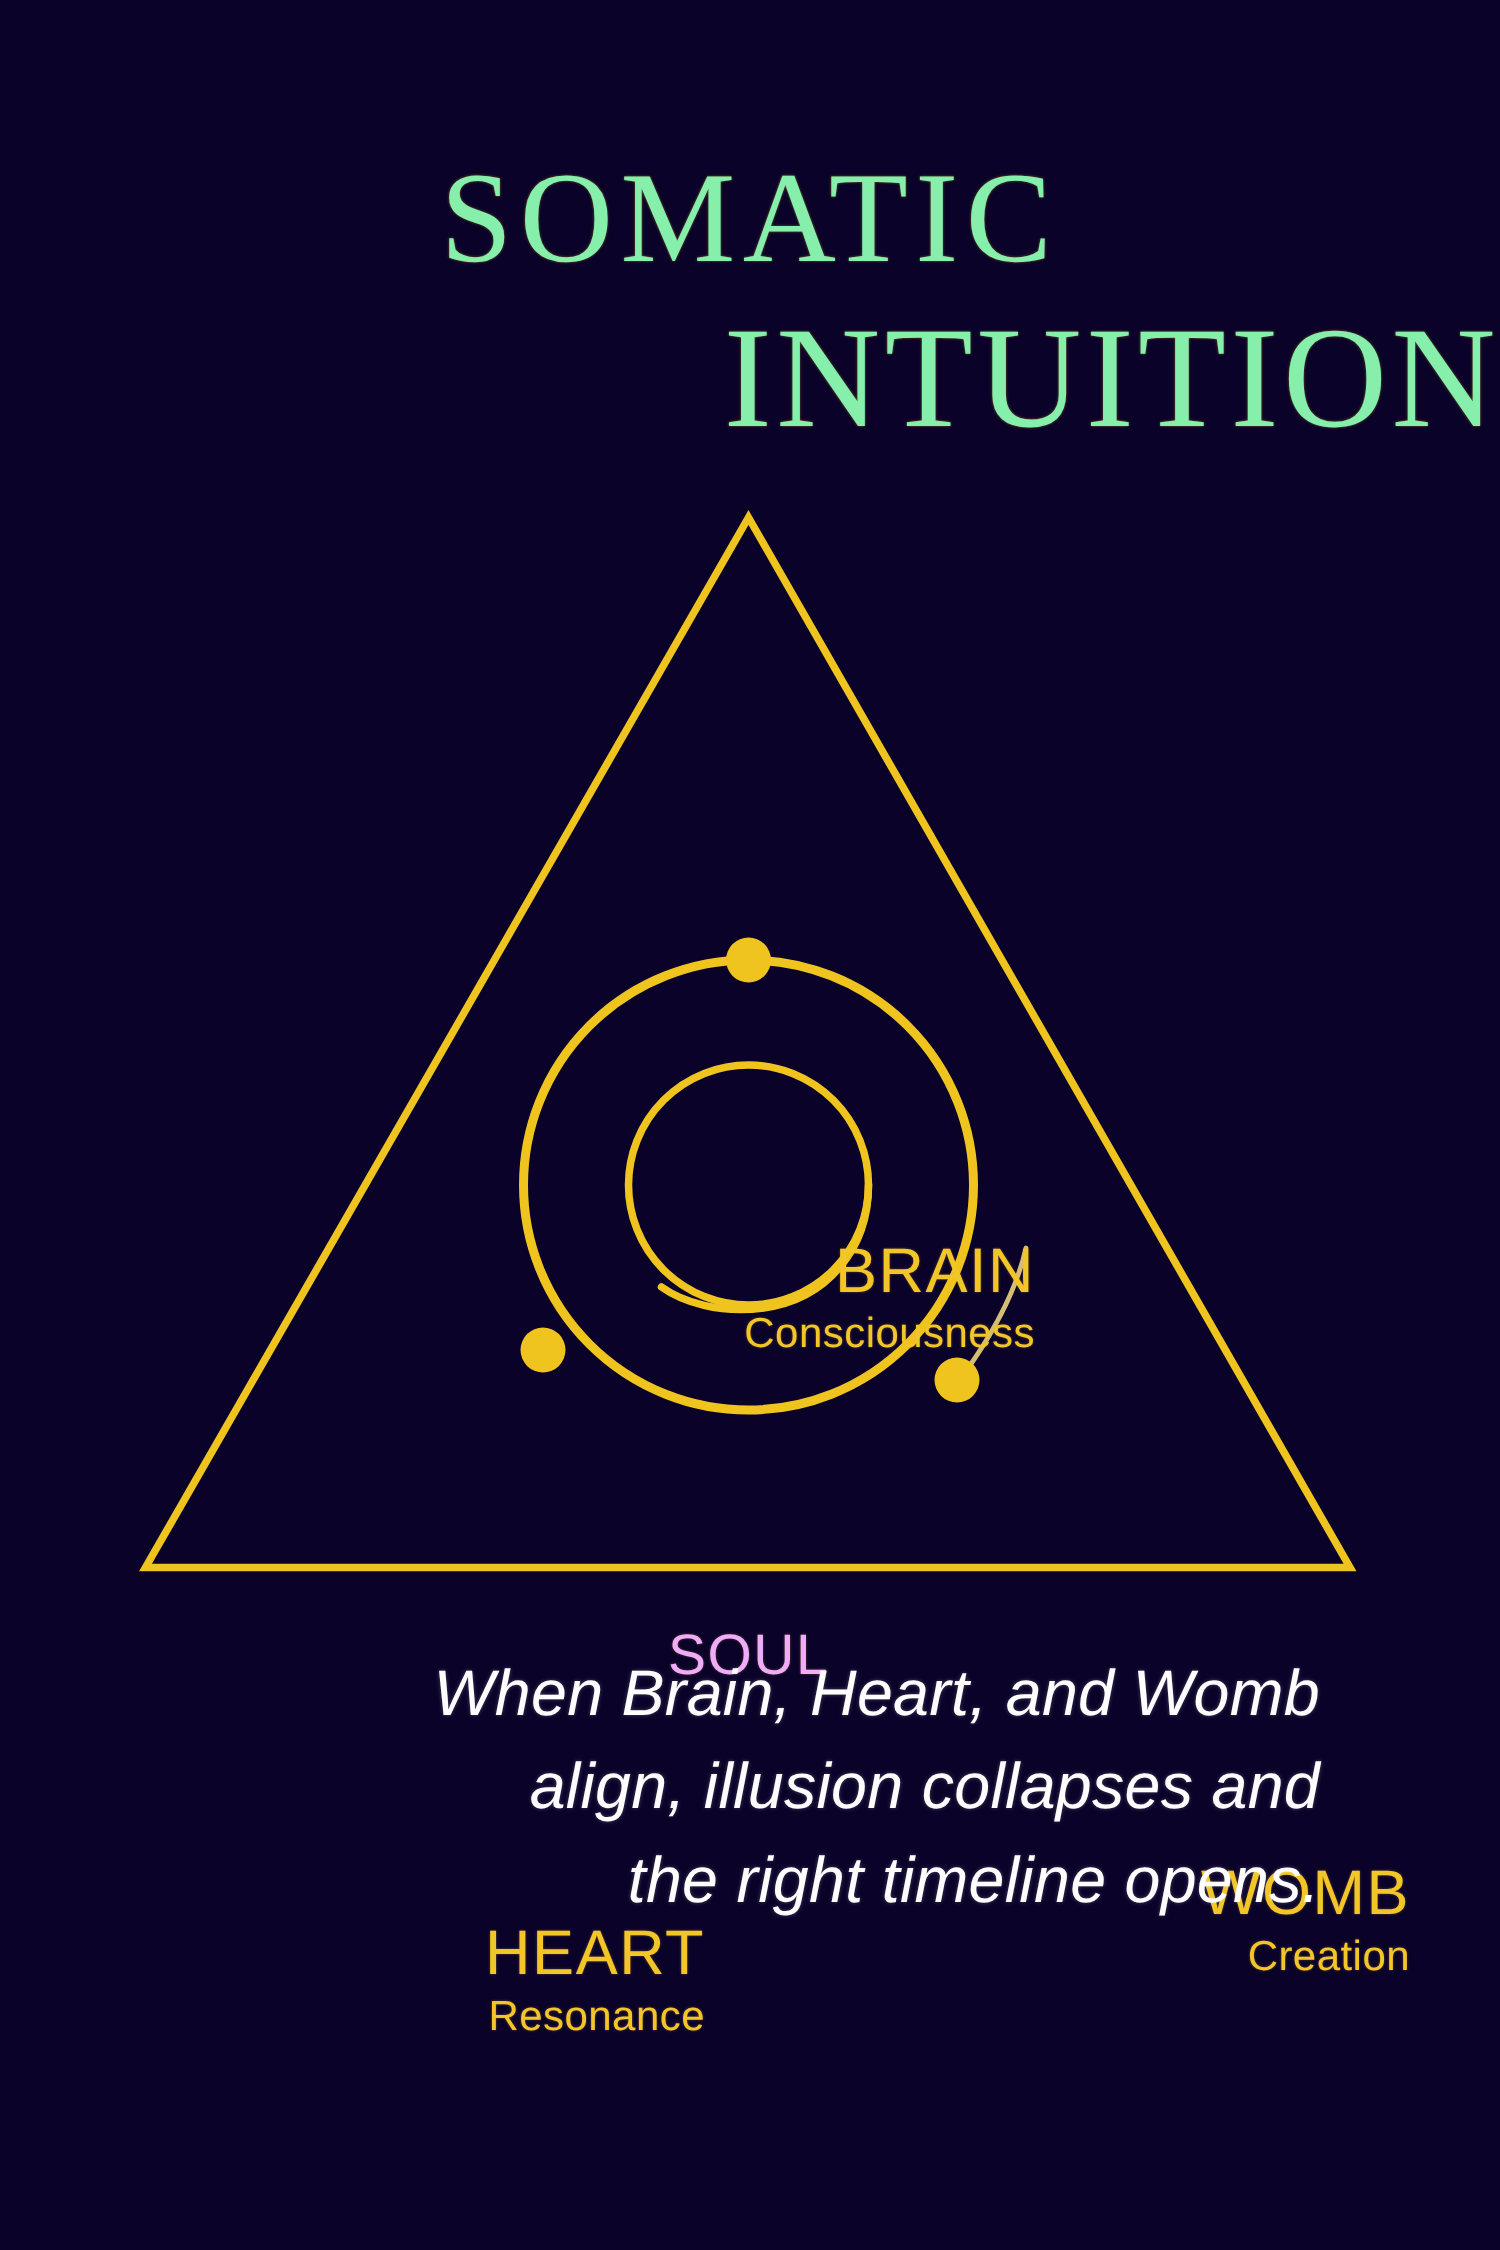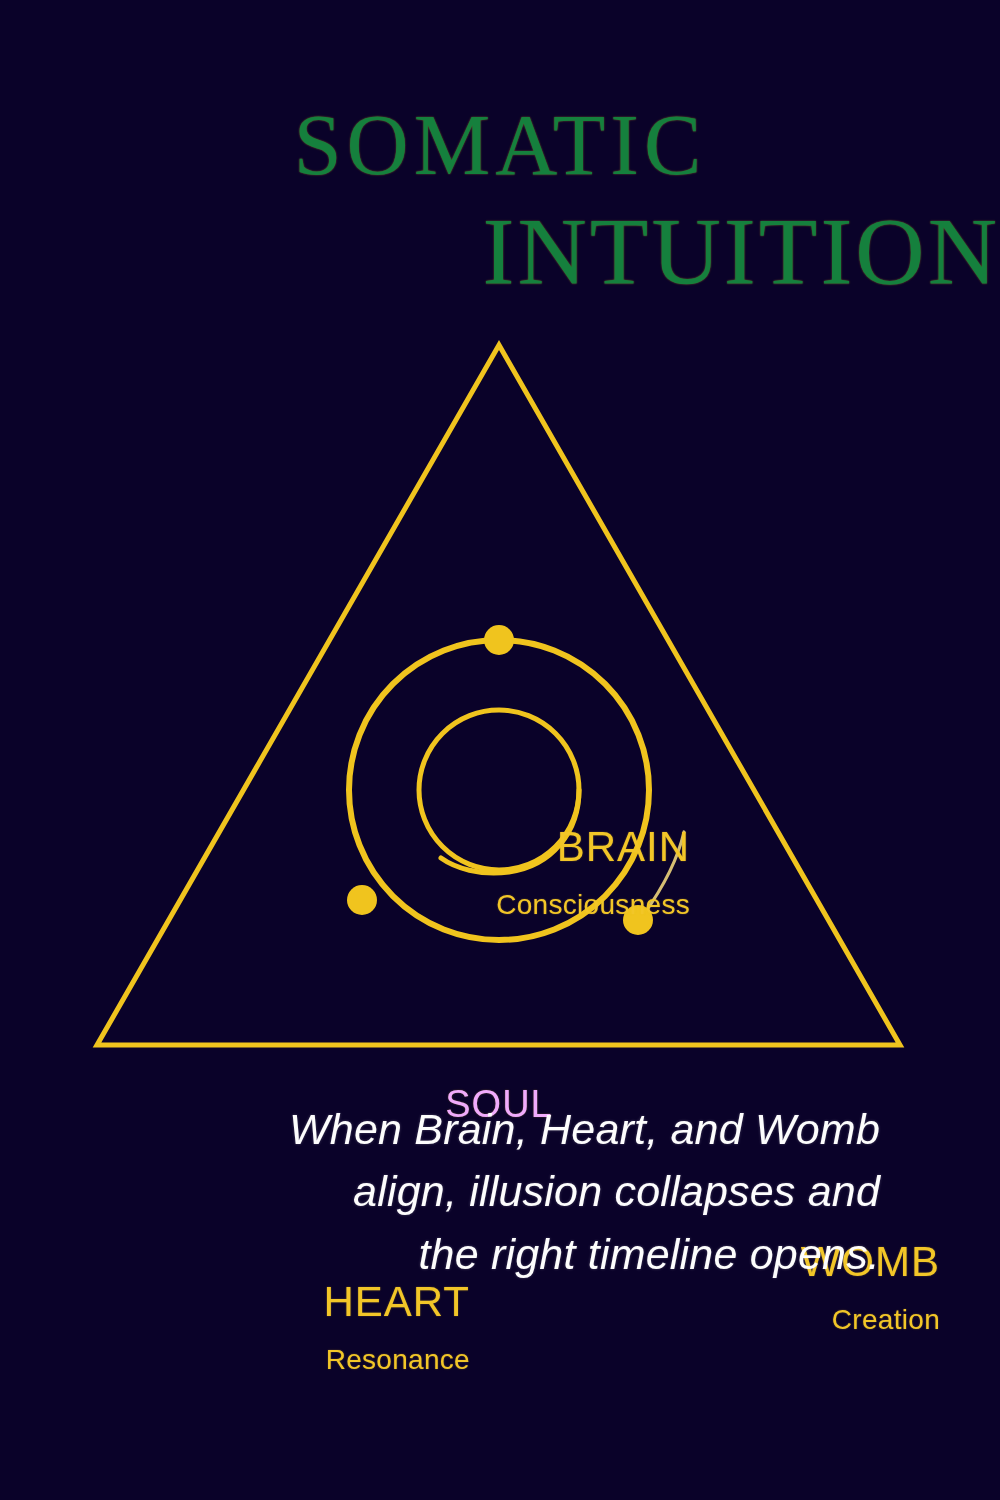--- a/index.html
+++ b/index.html
@@ -18,21 +18,21 @@
   }
 
   
   #title-block {
     position: absolute;
     left: 0;
     top: 104px;
     width: 1000px;
     text-align: center;
     font-family: "Liberation Serif", serif;
-    color: #15803d;
+    color: #86efac;
     line-height: 0.97;
     letter-spacing: 2px;
   }
   .title-line {
     display: block;
     font-size: 88px;
     font-weight: 400;
     text-shadow: 0 0 2px rgba(242,195,36,0.45);
   }
   .title-line.line1 { font-size: 86px; letter-spacing: 5px; }
@@ -62,21 +62,21 @@
     font-weight: 500;
     letter-spacing: 1px;
     line-height: 1.05;
   }
   .node-sub {
     display: block;
     font-size: 28px;
     font-weight: 400;
     letter-spacing: 0.3px;
     line-height: 1.15;
-    margin-top: 20px;
+    margin-top: 4px;
   }
   #label-brain { left: 310px; top: 505px; width: 380px; }
   #label-heart { left: 90px; top: 960px; width: 380px; }
   #label-womb  { left: 560px; top: 920px; width: 380px; }
 
   #soul-text {
     position: absolute;
     left: 399px;
     top: 763px;
     width: 200px;

